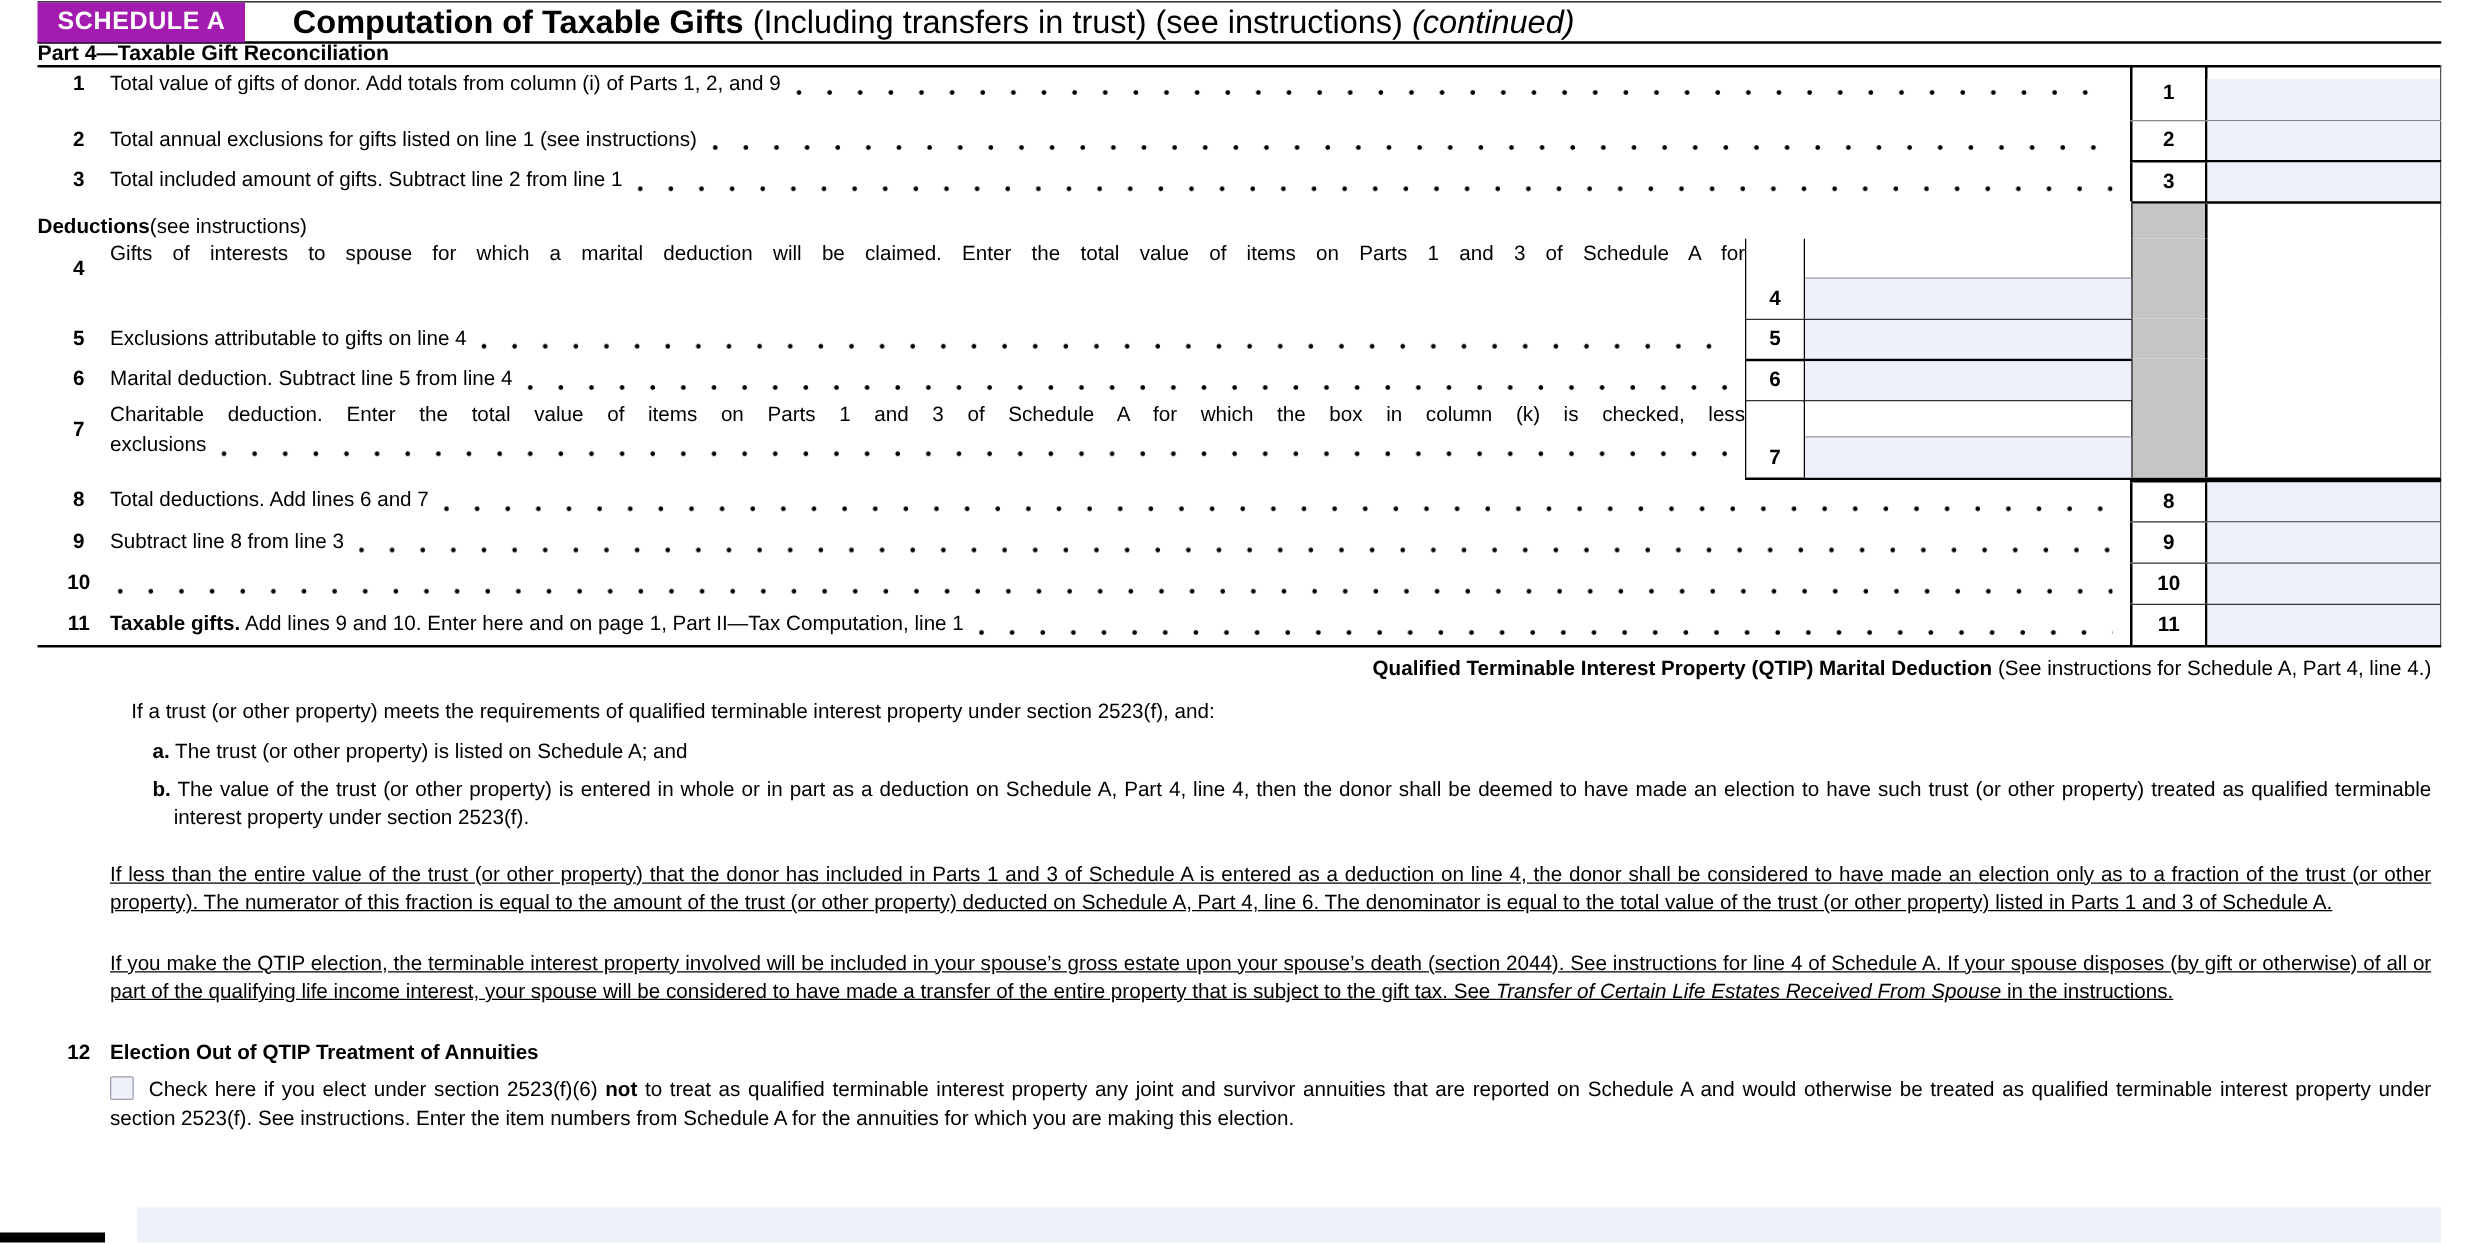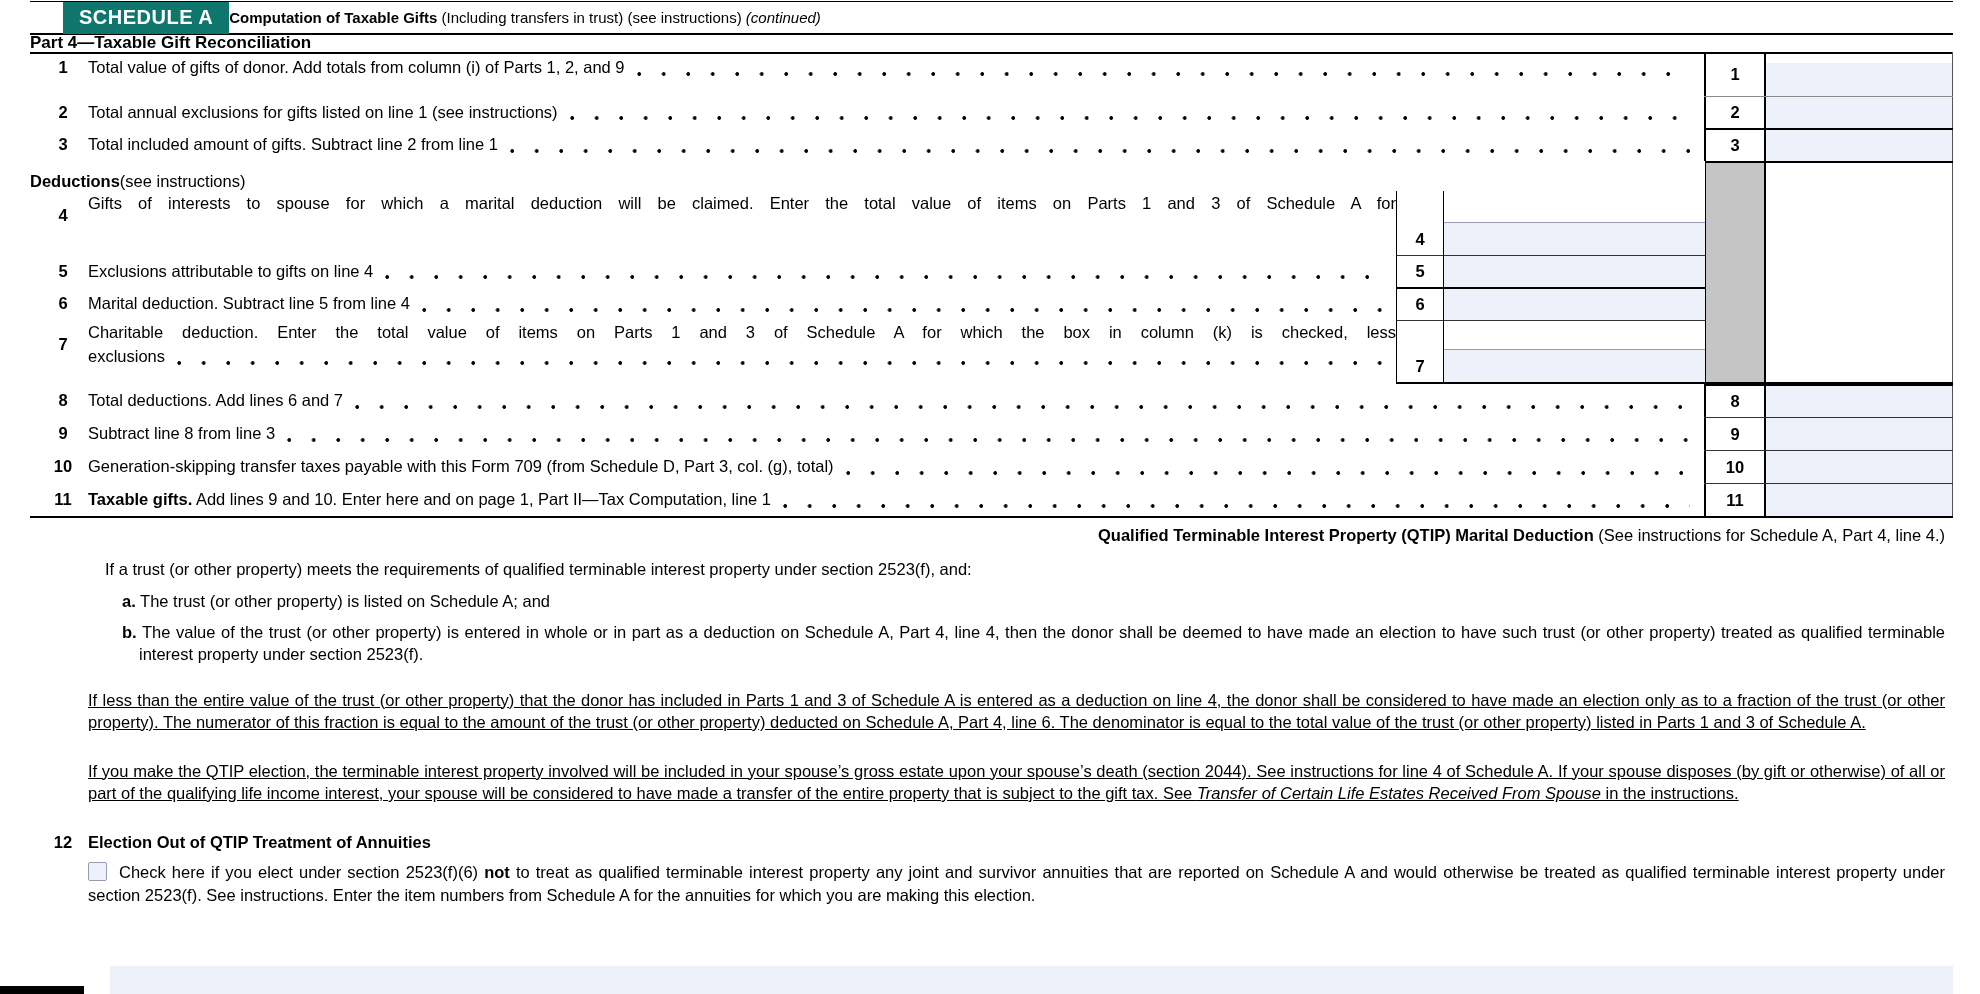--- a/index.html
+++ b/index.html
@@ -1,22 +1,22 @@
 <!DOCTYPE html>
 <html><head>
 <meta charset="utf-8">
 <style>
   html,body{margin:0;padding:0;background:#fff;}
   body{width:1980px;height:994px;position:relative;font-family:"Liberation Sans",sans-serif;color:#000;font-size:16.5px;overflow:hidden;}
   .page{position:absolute;inset:0;background:#fff;}
 
   
   .hdr{position:absolute;left:30px;right:27px;top:1px;height:31px;border-top:1.5px solid #000;border-bottom:2.5px solid #000;display:flex;align-items:center;}
-  .schedbox{background:#0f766e;color:#fff;font-weight:bold;font-size:20px;letter-spacing:.5px;padding:4px 16px 5px 16px;flex:none;margin-left:33px;}
-  .htitle{font-size:15px;white-space:nowrap;}
+  .schedbox{background:#a21caf;color:#fff;font-weight:bold;font-size:20px;letter-spacing:.5px;padding:4px 16px 5px 16px;flex:none;}
+  .htitle{margin-left:38px;font-size:26px;white-space:nowrap;}
   .htitle b{font-weight:bold;}
   .htitle .it{font-style:italic;}
 
   .partbar{position:absolute;left:30px;right:27px;top:34px;height:18px;border-bottom:2px solid #000;font-weight:bold;font-size:17px;line-height:17px;}
 
   
   .p4wrap{position:absolute;left:30px;right:27px;top:52px;border-bottom:2.5px solid #000;}
   .row{display:flex;align-items:stretch;position:relative;}
   .rtext{flex:1;display:flex;align-items:center;min-width:0;}
   .rtext.col{flex-direction:column;align-items:stretch;justify-content:flex-start;padding-top:3px;row-gap:5px;}
@@ -249,21 +249,20 @@
           <div class="fill">
             <input value="" style="">
           </div>
         </div>
       </div>
     </div>
 
     <div class="row" style="height:33px">
       <div class="rtext">
         <span class="lnum">10</span>
-        <span class="rlabel">Generation-skipping transfer taxes payable with this Form 709 (from Schedule D, Part 3, col. (g), total)</span>
         <span class="leader"></span>
       </div>
       <div class="boxgrp t15">
         <div class="nbox">10</div>
         <div class="afield">
           <div class="fill">
             <input value="" style="">
           </div>
         </div>
       </div>

